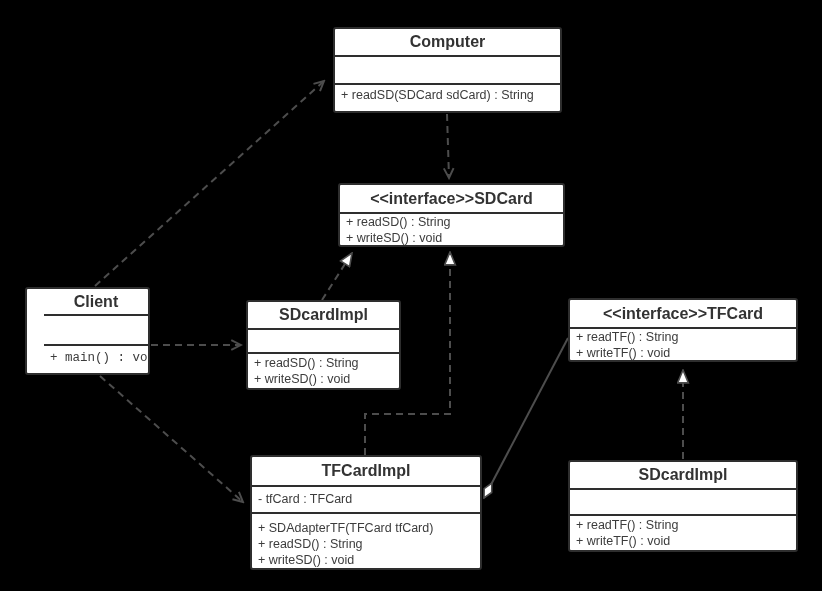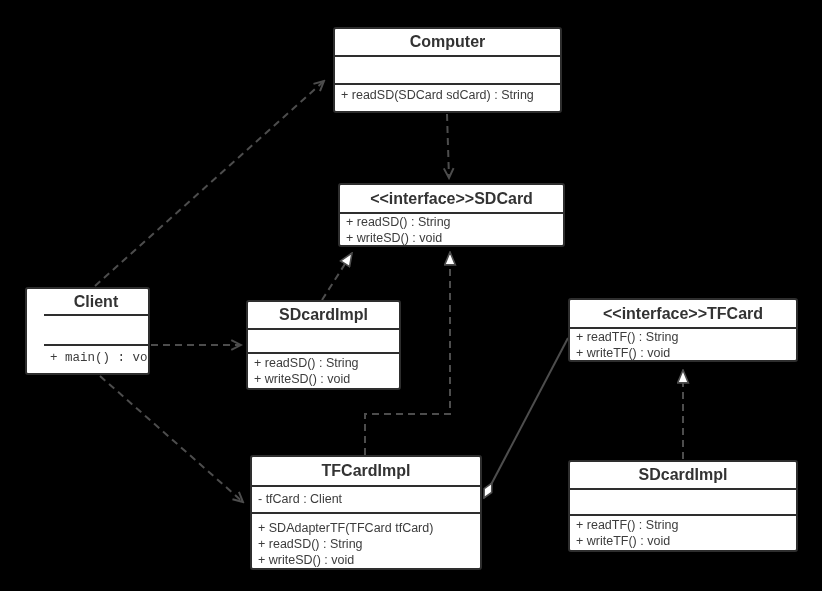--- a/index.html
+++ b/index.html
@@ -129,21 +129,21 @@
   <div class="uml-title">&lt;&lt;interface&gt;&gt;TFCard</div>
   <div class="uml-comp c-methods">
     <div class="uml-member">+ readTF() : String</div>
     <div class="uml-member">+ writeTF() : void</div>
   </div>
 </div>
 
 <div class="uml-box" id="box-sdadaptertf">
   <div class="uml-title">TFCardImpl</div>
   <div class="uml-comp c-attrs">
-    <div class="uml-member">- tfCard : Client</div>
+    <div class="uml-member">- tfCard : TFCard</div>
   </div>
   <div class="uml-comp c-methods">
     <div class="uml-member">+ SDAdapterTF(TFCard tfCard)</div>
     <div class="uml-member">+ readSD() : String</div>
     <div class="uml-member">+ writeSD() : void</div>
   </div>
 </div>
 
 <div class="uml-box" id="box-tfcardimpl">
   <div class="uml-title">SDcardImpl</div>

